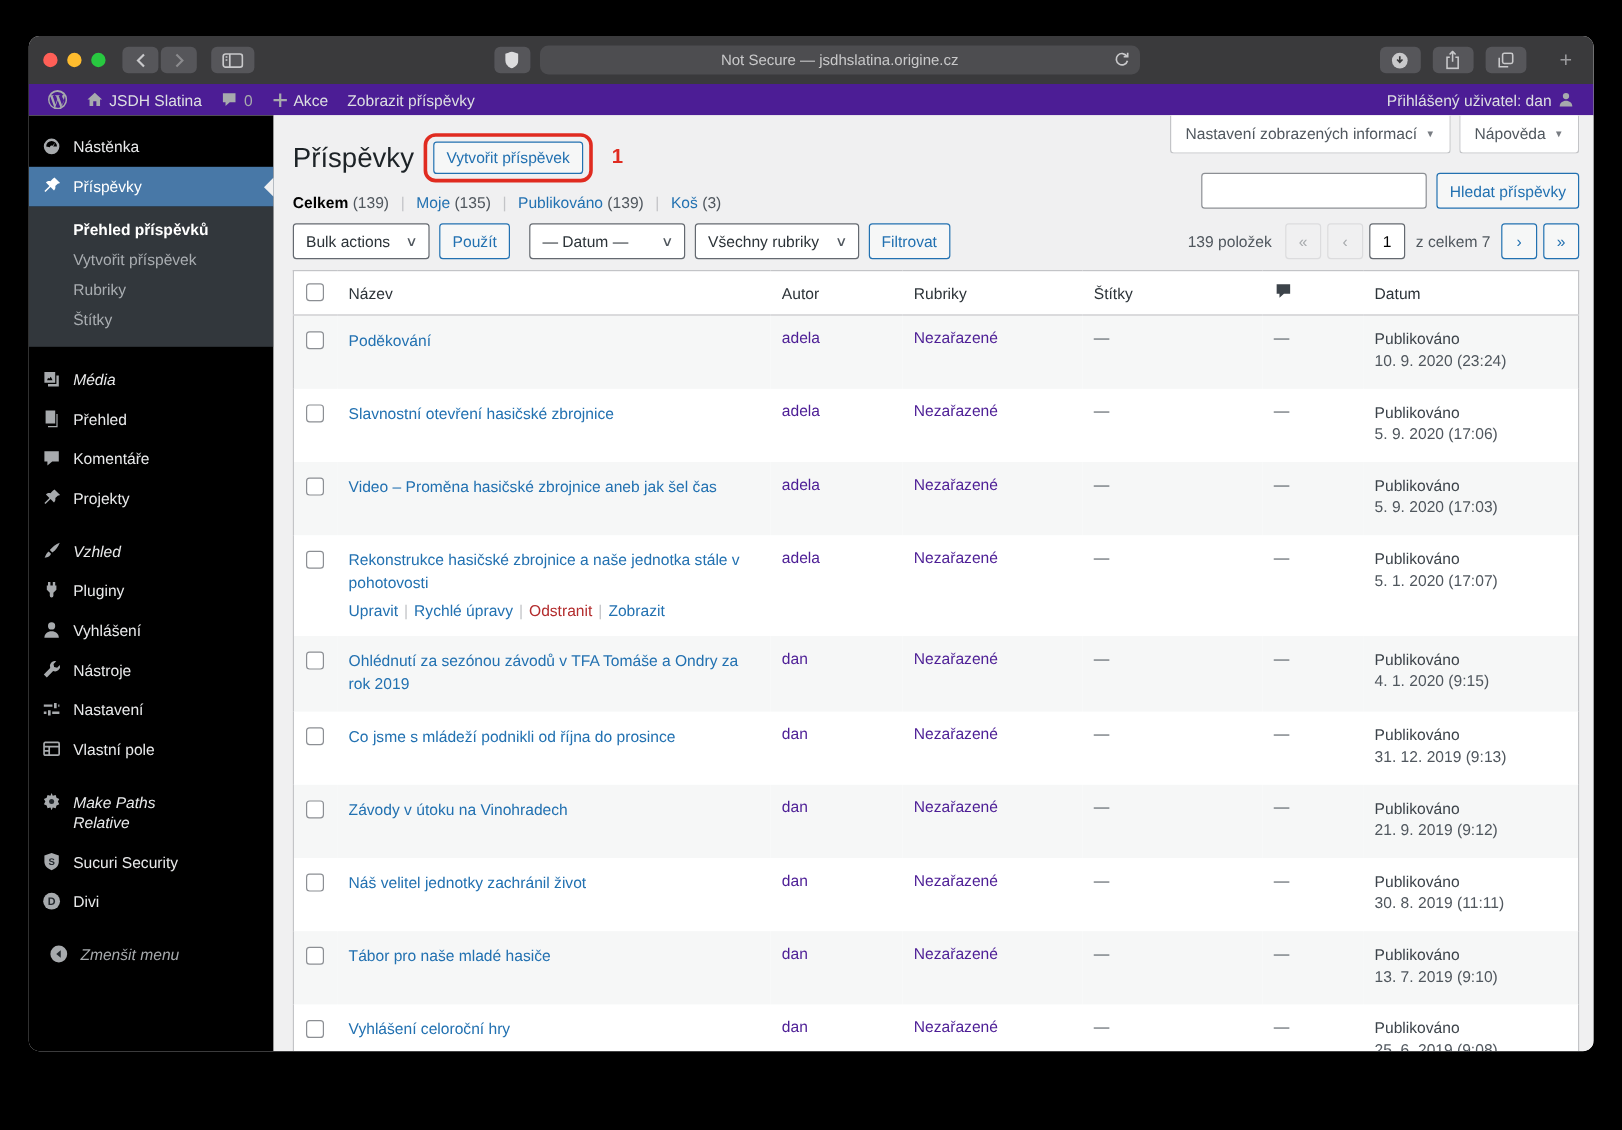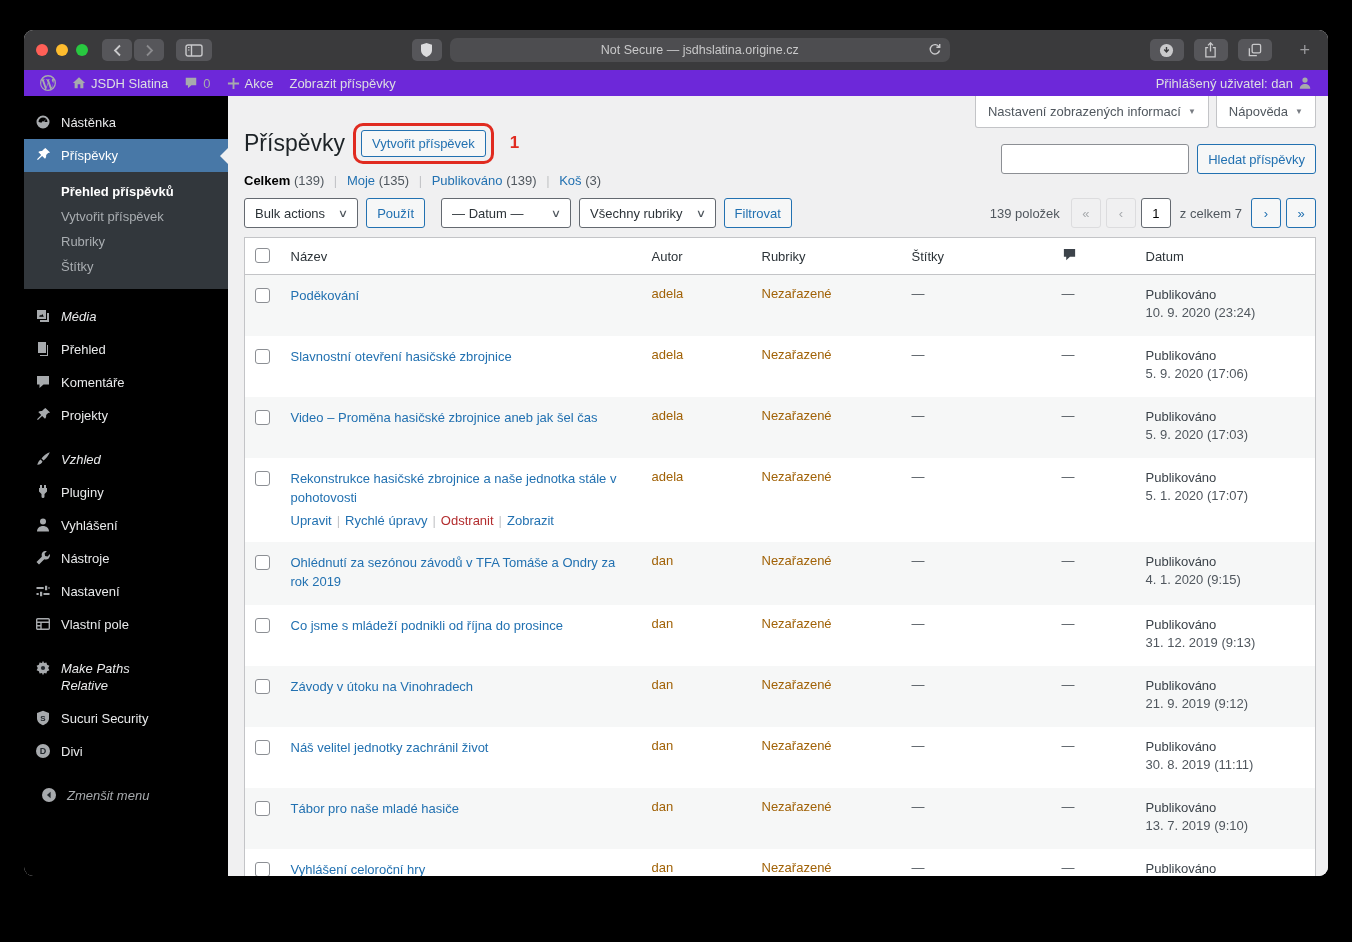--- a/index.html
+++ b/index.html
@@ -29,21 +29,21 @@
   .url-group { display:flex; align-items:center; gap:8px; }
   .url-bar {
     width:500px; height:24px; background:#4d4d50; border-radius:7px;
     display:flex; align-items:center; justify-content:center; position:relative;
     color:#c9c9ca; font-size:12.5px;
   }
   .url-reload { position:absolute; right:8px; top:4px; color:#c9c9cb; }
   .right-btns { display:flex; gap:10px; align-items:center; }
   .newtab { color:#9a9a9d; font-size:18px; margin-left:12px; background:none; border:none; }
   
-  .adminbar { height:26px; background:#6d28d9; flex-shrink:0; display:flex; align-items:center; color:#dddfe2; font-size:13px; padding:0 8px; }
+  .adminbar { height:26px; background:#4c1d95; flex-shrink:0; display:flex; align-items:center; color:#dddfe2; font-size:13px; padding:0 8px; }
   .ab-item { display:flex; align-items:center; gap:5px; padding:0 8px; height:100%; white-space:nowrap; }
   .ab-icon { color:#a7aaad; display:flex; align-items:center; }
   .ab-count { color:#a7aaad; }
   .ab-right { margin-left:auto;align-items:center; }
   
   .wpbody { flex:1; display:flex; overflow:hidden; }
   
   .sidebar { width:204px; background:#000000; flex-shrink:0; font-size:13px; padding-top:10px; overflow:hidden; }
   .menu-item { display:flex; align-items:flex-start; gap:9px; padding:8px 10px; color:#e9eaeb; cursor:pointer; line-height:17px; }
   .menu-item .mi-icon { width:18px; flex-shrink:0; color:#a7aaad; display:flex; justify-content:center; margin-top:0px; }
@@ -52,21 +52,21 @@
   .menu-item.is-active::after {
     content:""; position:absolute; right:0; top:50%; margin-top:-8px;
     border:8px solid transparent; border-right-color:#f0f0f1;
   }
   .submenu { background:#32373c; padding:7px 0 10px; }
   .submenu .sm-item { display:block; padding:5px 12px 5px 37px; color:#a9adb1; text-decoration:none; }
   .submenu .sm-item.current { color:#fff; font-weight:bold; }
   .gap-top { margin-top:11px;font-style:italic; }
   .collapse-item { color:#a7aaad;padding-left:16px; }
   
-  .content { flex:1; position:relative; padding:12px 12px 0 16px; background:#f0f0f1; overflow:hidden; }
+  .content { flex:1; position:relative; padding:0 12px 0 16px; background:#f0f0f1; overflow:hidden; }
   .screen-meta { position:absolute; top:0; right:12px; display:flex; gap:7px; }
   .meta-tab {
     background:#fff; border:1px solid #c3c4c7; border-top:none; border-radius:0 0 3px 3px;
     padding:8px 12px; font-size:13px; color:#50575e; display:flex; align-items:center; gap:7px; cursor:pointer;
   }
   .meta-tab::after { content:"▼"; font-size:8px; color:#787c82; }
   .title-row { display:flex; align-items:center; margin-top:18px; height:34px; }
   h1.page-title { font-size:23px; font-weight:400; color:#1d2327; margin:0 16px 0 0; }
   .add-new-wrap { position:relative; display:inline-flex; }
   .add-new-btn {
@@ -101,21 +101,21 @@
   .pg-of { margin:0 4px; }
   
   table.posts { width:100%; border-collapse:collapse; background:#fff; border:1px solid #c3c4c7; margin-top:9px; font-size:13px; table-layout:fixed; }
   table.posts thead th { text-align:left; font-weight:400; color:#2c3338; padding:8px 10px; border-bottom:1px solid #c3c4c7; }
   th.sortable { color:#2271b1; cursor:pointer; }
   table.posts tbody tr:nth-child(odd) { background:#f6f7f7; }
   table.posts td { padding:11px 10px 14px; vertical-align:top; color:#50575e; }
   td.col-cb, th.col-cb { padding:9px 0 0 10px; }
   .row-cb, .hdr-cb { appearance:none; -webkit-appearance:none; width:15px; height:15px; border:1px solid #8c8f94; border-radius:3px; background:#fff; margin:2px 0 0; cursor:pointer; }
   a.row-title { color:#2271b1; font-weight:normal; text-decoration:none; cursor:pointer; line-height:19px; display:inline-block; }
-  a.plain-link { color:#a16207; text-decoration:none; cursor:pointer;margin-top:36px; }
+  a.plain-link { color:#4c1d95; text-decoration:none; cursor:pointer;margin-top:36px; }
   .row-actions { margin-top:6px; font-size:13px; color:#c3c4c7; }
   .row-actions a { color:#2271b1; text-decoration:none; cursor:pointer; }
   .row-actions a.trash { color:#b32d2e; }
   .row-actions .sep { margin:0 5px; color:#c3c4c7; }
   .col-date .status { color:#3c434a; display:block; line-height:18px; }
   .col-date .dateval { color:#50575e; display:block; line-height:18px; }
   .hdr-comment-icon { color:#3c434a; display:inline-flex; }
   svg { display:block; }
 </style>
 </head>

